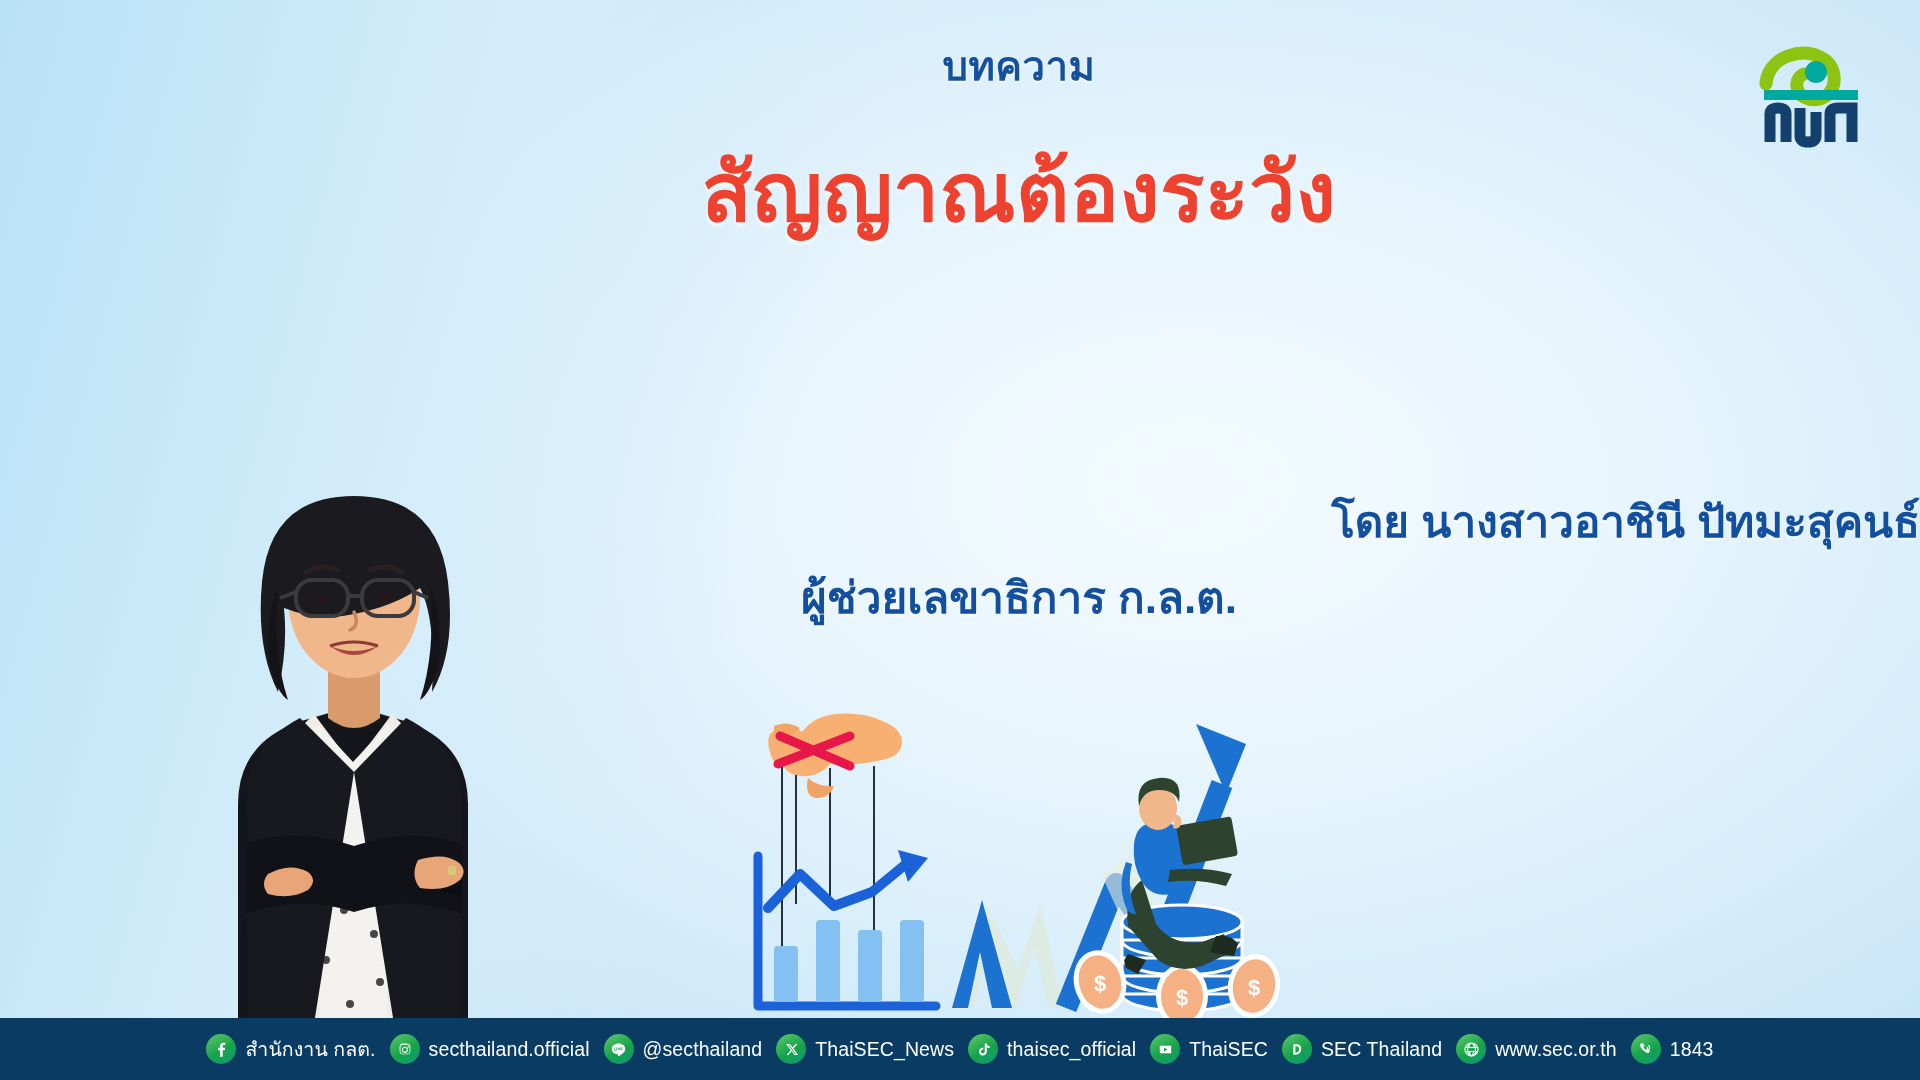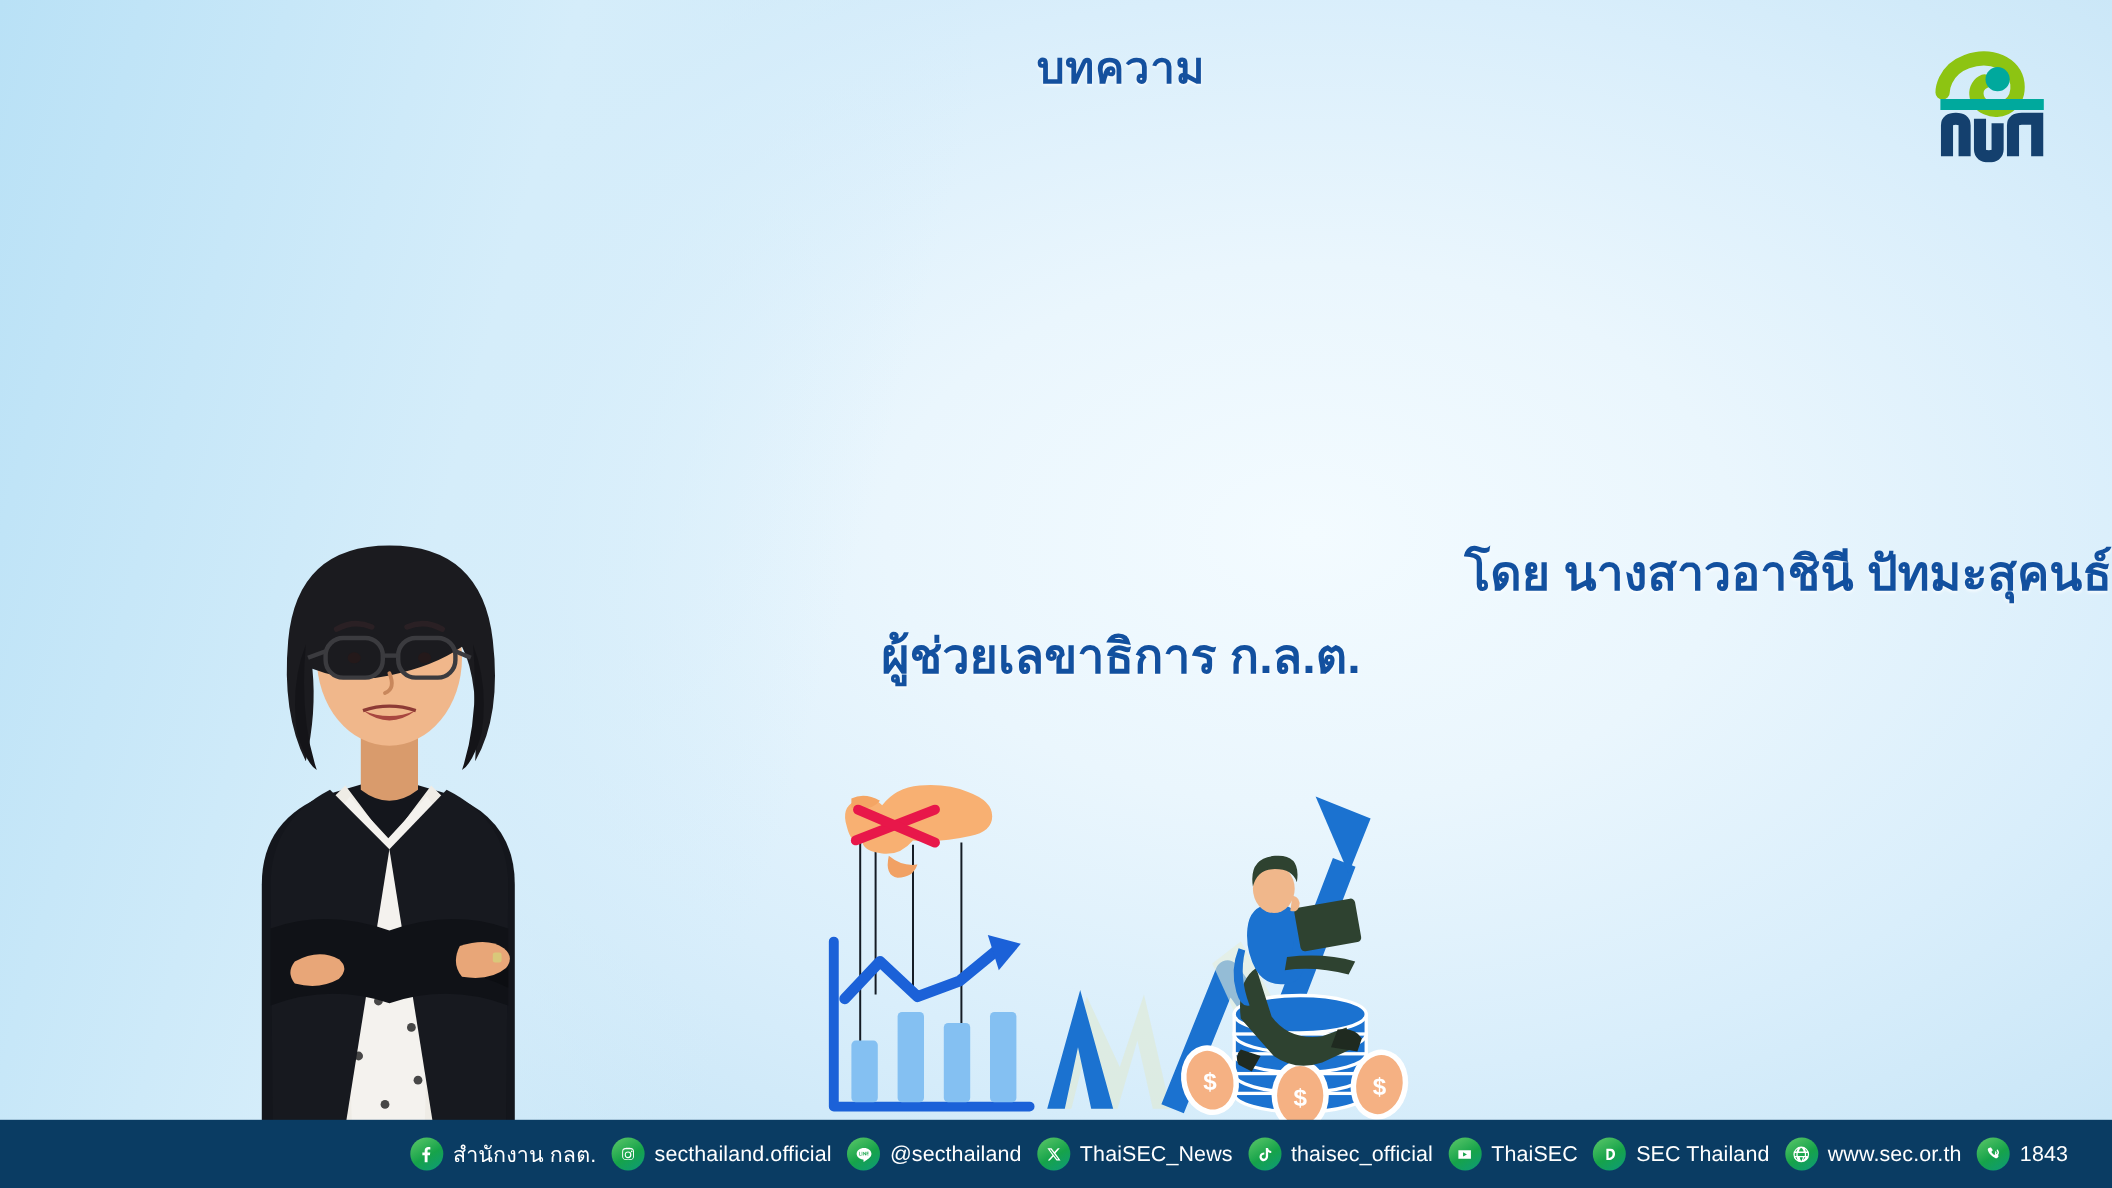--- a/index.html
+++ b/index.html
@@ -27,21 +27,20 @@
   .logo-wrap{ position:absolute; right:48px; top:24px; width:124px; height:124px; }
   .logo-wrap svg{ width:100%; height:100%; display:block; }
 
   
   .kicker{
     position:absolute; left:0; right:0; top:44px;
     text-align:center; padding-left:118px;
     font-size:40px; font-weight:700; color:#14509e;
     letter-spacing:.5px; line-height:1.1;
     text-shadow:0 2px 3px rgba(255,255,255,.85);
-    font-family:Liberation Mono, monospace;
   }
   .title-1{
     position:absolute; left:0; right:0; top:152px;
     text-align:center; padding-left:118px;
     font-size:82px; font-weight:800; color:#ee4230;
     line-height:1.0; letter-spacing:.5px;
     text-shadow:0 3px 4px rgba(255,255,255,.9);
   }
   .title-2{
     position:absolute; left:0; right:0; top:262px;
@@ -70,21 +69,21 @@
   .speaker svg{ width:100%; height:100%; display:block; }
 
   
   .illus{ position:absolute; left:730px; bottom:42px; width:640px; height:330px; }
   .illus svg{ width:100%; height:100%; display:block; }
 
   
   .footer{
     position:absolute; left:0; right:0; bottom:0; height:62px;
     background:#0a3c63;
-    display:flex; align-items:center; justify-content:flex-end;
+    display:flex; align-items:center; justify-content:center;
     gap:14px; padding:0 40px;
   }
   .f-item{ display:flex; align-items:center; gap:9px; }
   .f-item .lbl{
     color:#ffffff; font-size:19.5px; font-weight:400;
     white-space:nowrap; letter-spacing:.1px;
   }
   .f-icon{
     width:30px;height:30px;border-radius:50%;
     background:linear-gradient(150deg,#5ec96a 0%,#16a34a 55%,#0d9a7a 100%);
@@ -107,20 +106,21 @@
       <g fill="none" stroke="#14406e" stroke-width="11" stroke-linecap="butt">
         <path d="M22 118 L22 90 Q22 84 30 84 Q38 84 38 90 L38 118"></path>
         <path d="M52 84 L52 112 Q52 118 60 118 Q68 118 68 112 L68 88"></path>
         <path d="M82 118 L82 90 Q82 84 90 84 L104 84 L104 118"></path>
       </g>
       <text x="0" y="0" font-size="0" fill="none">กลต</text>
     </svg>
   </div>
 
   <div class="kicker">บทความ</div>
+  <div class="title-1">สัญญาณต้องระวัง</div>
   <div class="byline-1">โดย นางสาวอาชินี ปัทมะสุคนธ์</div>
   <div class="byline-2">ผู้ช่วยเลขาธิการ ก.ล.ต.</div>
 
   <div class="speaker">
     <svg viewBox="0 0 470 650" aria-hidden="true">
 
       <path d="M120 650 L120 430 Q120 370 180 348 L235 332 L290 348 Q350 370 350 430 L350 650 Z" fill="#14161c"></path>
 
       <path d="M196 340 L235 392 L274 340 L286 352 L276 650 L194 650 L184 352 Z" fill="#efece6"></path>
       <path d="M200 350 L235 388 L270 350 L278 360 L268 650 L202 650 L192 360 Z" fill="#f4f2ee"></path>

